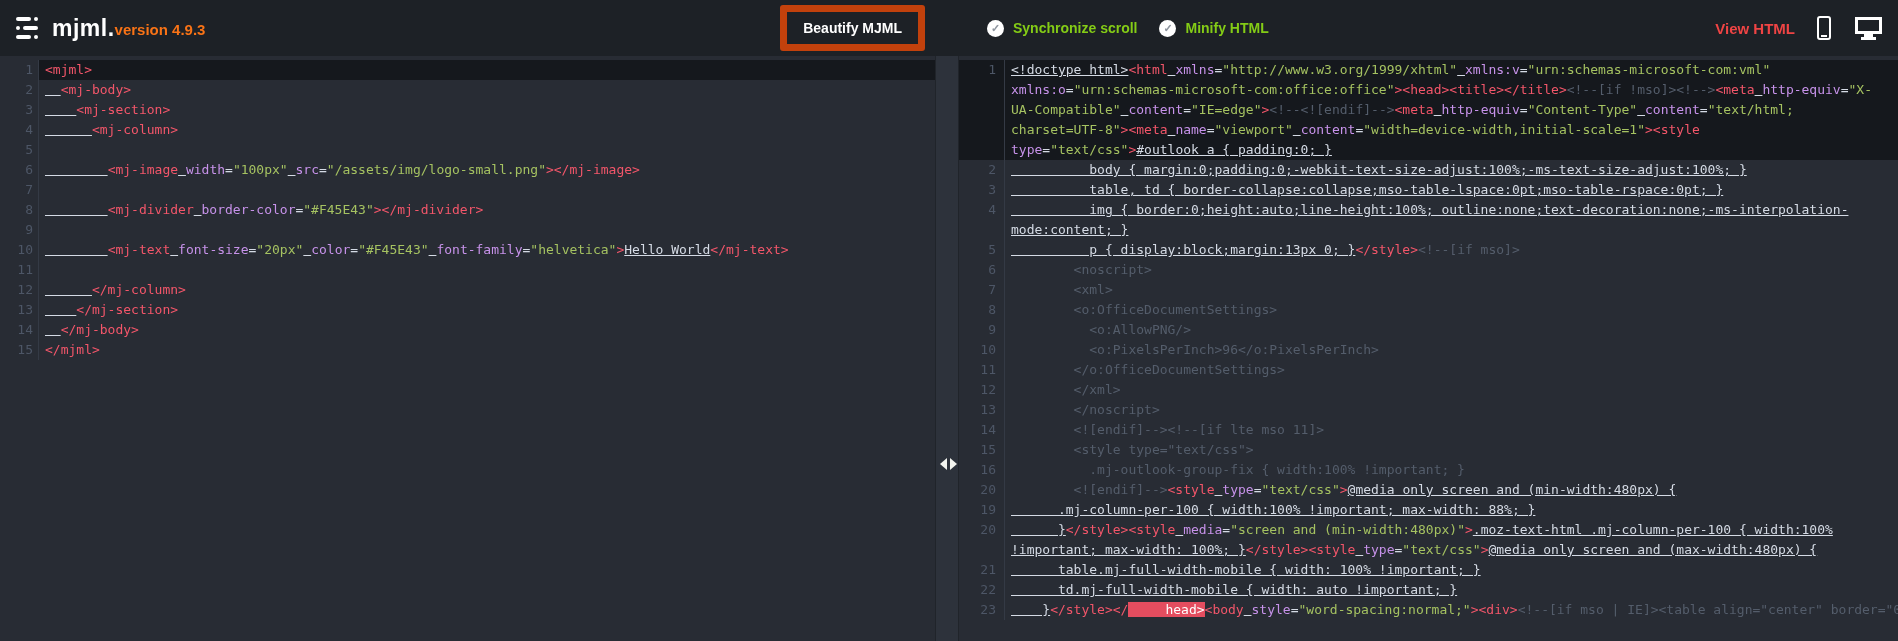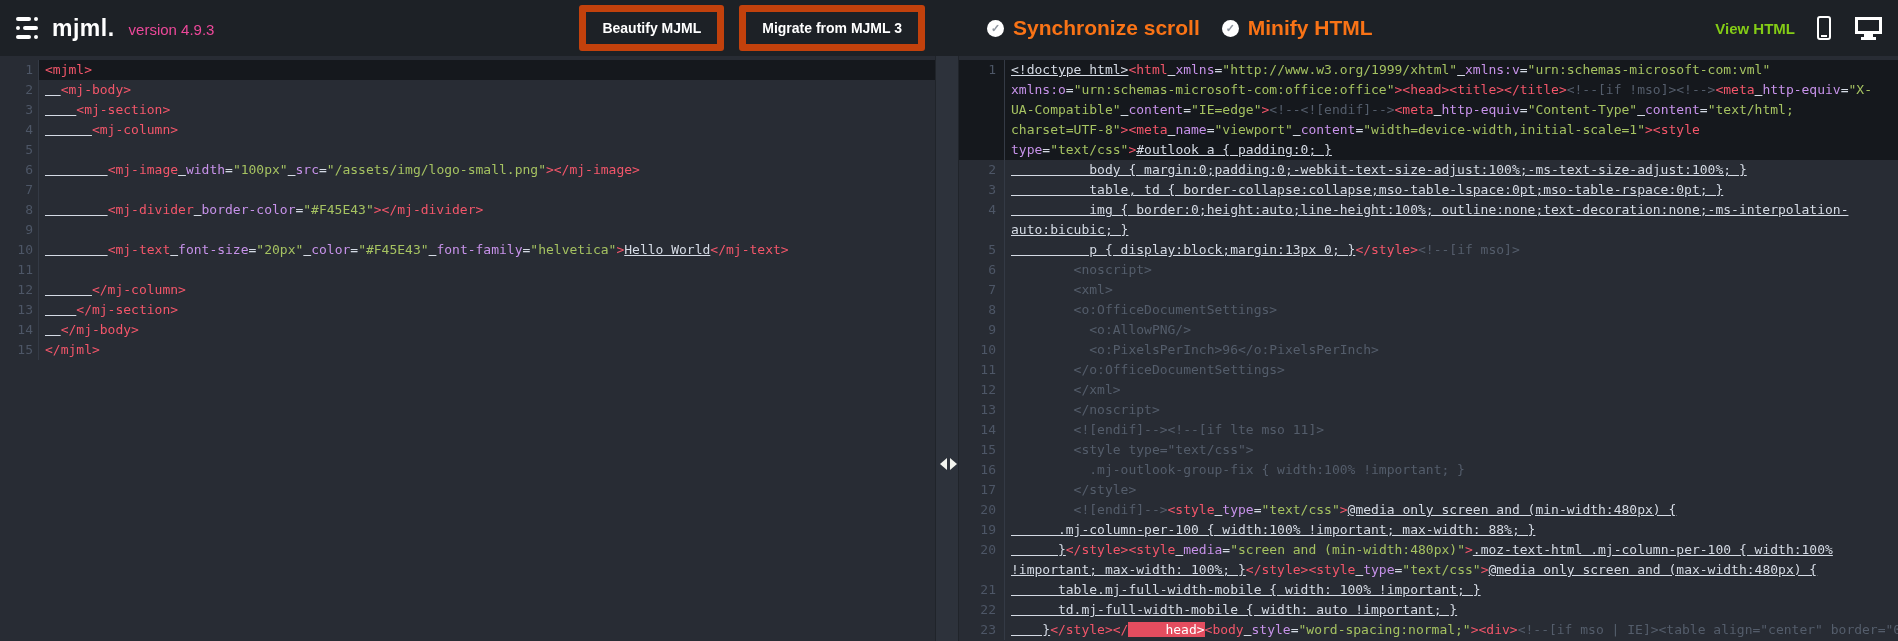--- a/index.html
+++ b/index.html
@@ -13,38 +13,38 @@
   .hdr-gap   { width:24px; height:100%; }
   .hdr-right { flex:1; display:flex; align-items:center; height:100%; }
 
   .logo-wrap { display:flex; align-items:center; margin-left:16px; }
   .logo-icon { width:26px; height:22px; display:flex; flex-direction:column; justify-content:space-between; margin-right:10px; }
   .logo-row { display:flex; align-items:center; height:4px; }
   .lbar { height:4px; width:15px; background:#fff; border-radius:2px; }
   .ldot { height:4px; width:4px;  background:#fff; border-radius:50%; }
   .logo-row .lbar + .ldot, .logo-row .ldot + .lbar { margin-left:3px; }
   .logo-text { color:#fff; font-size:23px; font-weight:bold; letter-spacing:.5px; }
-  .version-text { color:#ec4899; font-size:15px; font-weight:normal; margin-left:14px; margin-top:3px; }
+  .version-text { color:#f97316; font-size:15px; font-weight:bold; margin-top:3px; }
 
   .hdr-btn { border:7px solid #c2410c; border-radius:3px; background:transparent;
              color:#fff; font-weight:bold; font-size:14px; padding:8px 16px;
              font-family:"Liberation Sans",sans-serif; cursor:pointer; }
   .hdr-btn + .hdr-btn { margin-left:15px; }
   .btn-spacer { flex:1; }
   .hdr-left .hdr-btn:last-child { margin-right:10px; }
 
   .toggle { display:flex; align-items:center; cursor:pointer; }
   .toggle:first-child { margin-left:28px; }
   .toggle + .toggle { margin-left:22px; }
   .check-circle { width:17px; height:17px; border-radius:50%; background:#fff;
                   color:#8e959f; font-size:11px; font-weight:bold; line-height:17px;
                   text-align:center; margin-right:9px; }
-  .toggle-label { color:#f97316; font-weight:bold; font-size:21px; }
+  .toggle-label { color:#84cc16; font-weight:bold; font-size:14px; }
 
-  .view-html { color:#84cc16; font-weight:bold; font-size:15px; text-decoration:none; cursor:pointer; }
+  .view-html { color:#ef4444; font-weight:bold; font-size:15px; text-decoration:none; cursor:pointer; }
   .phone-icon { width:14px; height:24px; border:2px solid #fff; border-radius:3px;
                 margin-left:22px; position:relative; cursor:pointer; }
   .phone-icon::after { content:""; position:absolute; left:2px; right:2px; bottom:1px;
                        height:2px; background:#fff; }
   .desktop-icon { width:27px; height:23px; position:relative; margin:0 16px 0 24px; cursor:pointer; }
   .desktop-icon .screen { width:27px; height:17px; border:3px solid #fff; }
   .desktop-icon .stand  { width:9px; height:3px; background:#fff; margin:0 auto; }
   .desktop-icon .base   { width:15px; height:3px; background:#fff; margin:0 auto; }
 
   
@@ -97,21 +97,20 @@
         <div class="logo-row">
             <span class="lbar"></span>
             <span class="ldot"></span>
           </div>
       </div>
       <span class="logo-text">mjml.</span>
     </div>
     <span class="version-text">version 4.9.3</span>
     <span class="btn-spacer"></span>
     <button class="hdr-btn">Beautify MJML</button>
-    <button class="hdr-btn">Migrate from MJML 3</button>
   </div>
   <div class="hdr-gap"></div>
   <div class="hdr-right">
     <div class="toggle">
       <span class="check-circle">✓</span>
       <span class="toggle-label">Synchronize scroll</span>
     </div>
     <div class="toggle">
       <span class="check-circle">✓</span>
       <span class="toggle-label">Minify HTML</span>
@@ -154,34 +153,33 @@
 
 <div id="right-pane" class="editor">
     <div class="crow hl"><div class="gut">1</div><pre class="code"><span class="tk-x">&lt;!doctype html&gt;</span><span class="tk-t">&lt;html</span><span class="tk-x"> </span><span class="tk-a">xmlns</span><span class="tk-e">=</span><span class="tk-s">"http://www.w3.org/1999/xhtml"</span><span class="tk-x"> </span><span class="tk-a">xmlns:v</span><span class="tk-e">=</span><span class="tk-s">"urn:schemas-microsoft-com:vml"</span></pre></div>
     <div class="crow hl"><div class="gut"></div><pre class="code"><span class="tk-a">xmlns:o</span><span class="tk-e">=</span><span class="tk-s">"urn:schemas-microsoft-com:office:office"</span><span class="tk-t">&gt;&lt;head&gt;&lt;title&gt;&lt;/title&gt;</span><span class="tk-c">&lt;!--[if !mso]&gt;&lt;!--&gt;</span><span class="tk-t">&lt;meta</span><span class="tk-x"> </span><span class="tk-a">http-equiv</span><span class="tk-e">=</span><span class="tk-s">"X-</span></pre></div>
     <div class="crow hl"><div class="gut"></div><pre class="code"><span class="tk-s">UA-Compatible"</span><span class="tk-x"> </span><span class="tk-a">content</span><span class="tk-e">=</span><span class="tk-s">"IE=edge"</span><span class="tk-t">&gt;</span><span class="tk-c">&lt;!--&lt;![endif]--&gt;</span><span class="tk-t">&lt;meta</span><span class="tk-x"> </span><span class="tk-a">http-equiv</span><span class="tk-e">=</span><span class="tk-s">"Content-Type"</span><span class="tk-x"> </span><span class="tk-a">content</span><span class="tk-e">=</span><span class="tk-s">"text/html;</span></pre></div>
     <div class="crow hl"><div class="gut"></div><pre class="code"><span class="tk-s">charset=UTF-8"</span><span class="tk-t">&gt;&lt;meta</span><span class="tk-x"> </span><span class="tk-a">name</span><span class="tk-e">=</span><span class="tk-s">"viewport"</span><span class="tk-x"> </span><span class="tk-a">content</span><span class="tk-e">=</span><span class="tk-s">"width=device-width,initial-scale=1"</span><span class="tk-t">&gt;&lt;style</span></pre></div>
     <div class="crow hl"><div class="gut"></div><pre class="code"><span class="tk-a">type</span><span class="tk-e">=</span><span class="tk-s">"text/css"</span><span class="tk-t">&gt;</span><span class="tk-x">#outlook a { padding:0; }</span></pre></div>
     <div class="crow"><div class="gut">2</div><pre class="code"><span class="tk-x">          body { margin:0;padding:0;-webkit-text-size-adjust:100%;-ms-text-size-adjust:100%; }</span></pre></div>
     <div class="crow"><div class="gut">3</div><pre class="code"><span class="tk-x">          table, td { border-collapse:collapse;mso-table-lspace:0pt;mso-table-rspace:0pt; }</span></pre></div>
     <div class="crow"><div class="gut">4</div><pre class="code"><span class="tk-x">          img { border:0;height:auto;line-height:100%; outline:none;text-decoration:none;-ms-interpolation-</span></pre></div>
-    <div class="crow"><div class="gut"></div><pre class="code"><span class="tk-x">auto:bicubic; }</span></pre></div>
+    <div class="crow"><div class="gut"></div><pre class="code"><span class="tk-x">mode:content; }</span></pre></div>
     <div class="crow"><div class="gut">5</div><pre class="code"><span class="tk-x">          p { display:block;margin:13px 0; }</span><span class="tk-t">&lt;/style&gt;</span><span class="tk-c">&lt;!--[if mso]&gt;</span></pre></div>
     <div class="crow"><div class="gut">6</div><pre class="code"><span class="tk-c">        &lt;noscript&gt;</span></pre></div>
     <div class="crow"><div class="gut">7</div><pre class="code"><span class="tk-c">        &lt;xml&gt;</span></pre></div>
     <div class="crow"><div class="gut">8</div><pre class="code"><span class="tk-c">        &lt;o:OfficeDocumentSettings&gt;</span></pre></div>
     <div class="crow"><div class="gut">9</div><pre class="code"><span class="tk-c">          &lt;o:AllowPNG/&gt;</span></pre></div>
     <div class="crow"><div class="gut">10</div><pre class="code"><span class="tk-c">          &lt;o:PixelsPerInch&gt;96&lt;/o:PixelsPerInch&gt;</span></pre></div>
     <div class="crow"><div class="gut">11</div><pre class="code"><span class="tk-c">        &lt;/o:OfficeDocumentSettings&gt;</span></pre></div>
     <div class="crow"><div class="gut">12</div><pre class="code"><span class="tk-c">        &lt;/xml&gt;</span></pre></div>
     <div class="crow"><div class="gut">13</div><pre class="code"><span class="tk-c">        &lt;/noscript&gt;</span></pre></div>
     <div class="crow"><div class="gut">14</div><pre class="code"><span class="tk-c">        &lt;![endif]--&gt;&lt;!--[if lte mso 11]&gt;</span></pre></div>
     <div class="crow"><div class="gut">15</div><pre class="code"><span class="tk-c">        &lt;style type="text/css"&gt;</span></pre></div>
     <div class="crow"><div class="gut">16</div><pre class="code"><span class="tk-c">          .mj-outlook-group-fix { width:100% !important; }</span></pre></div>
-    <div class="crow"><div class="gut">17</div><pre class="code"><span class="tk-c">        &lt;/style&gt;</span></pre></div>
     <div class="crow"><div class="gut">20</div><pre class="code"><span class="tk-c">        &lt;![endif]--&gt;</span><span class="tk-t">&lt;style</span><span class="tk-x"> </span><span class="tk-a">type</span><span class="tk-e">=</span><span class="tk-s">"text/css"</span><span class="tk-t">&gt;</span><span class="tk-x">@media only screen and (min-width:480px) {</span></pre></div>
     <div class="crow"><div class="gut">19</div><pre class="code"><span class="tk-x">      .mj-column-per-100 { width:100% !important; max-width: 88%; }</span></pre></div>
     <div class="crow"><div class="gut">20</div><pre class="code"><span class="tk-x">      }</span><span class="tk-t">&lt;/style&gt;&lt;style</span><span class="tk-x"> </span><span class="tk-a">media</span><span class="tk-e">=</span><span class="tk-s">"screen and (min-width:480px)"</span><span class="tk-t">&gt;</span><span class="tk-x">.moz-text-html .mj-column-per-100 { width:100%</span></pre></div>
     <div class="crow"><div class="gut"></div><pre class="code"><span class="tk-x">!important; max-width: 100%; }</span><span class="tk-t">&lt;/style&gt;&lt;style</span><span class="tk-x"> </span><span class="tk-a">type</span><span class="tk-e">=</span><span class="tk-s">"text/css"</span><span class="tk-t">&gt;</span><span class="tk-x">@media only screen and (max-width:480px) {</span></pre></div>
     <div class="crow"><div class="gut">21</div><pre class="code"><span class="tk-x">      table.mj-full-width-mobile { width: 100% !important; }</span></pre></div>
     <div class="crow"><div class="gut">22</div><pre class="code"><span class="tk-x">      td.mj-full-width-mobile { width: auto !important; }</span></pre></div>
     <div class="crow"><div class="gut">23</div><pre class="code"><span class="tk-x">    }</span><span class="tk-t">&lt;/style&gt;&lt;/</span><span class="tk-h">head&gt;</span><span class="tk-t">&lt;body</span><span class="tk-x"> </span><span class="tk-a">style</span><span class="tk-e">=</span><span class="tk-s">"word-spacing:normal;"</span><span class="tk-t">&gt;&lt;div&gt;</span><span class="tk-c">&lt;!--[if mso | IE]&gt;&lt;table align="center" border="0"</span></pre></div>
   </div>
 
 </body></html>

